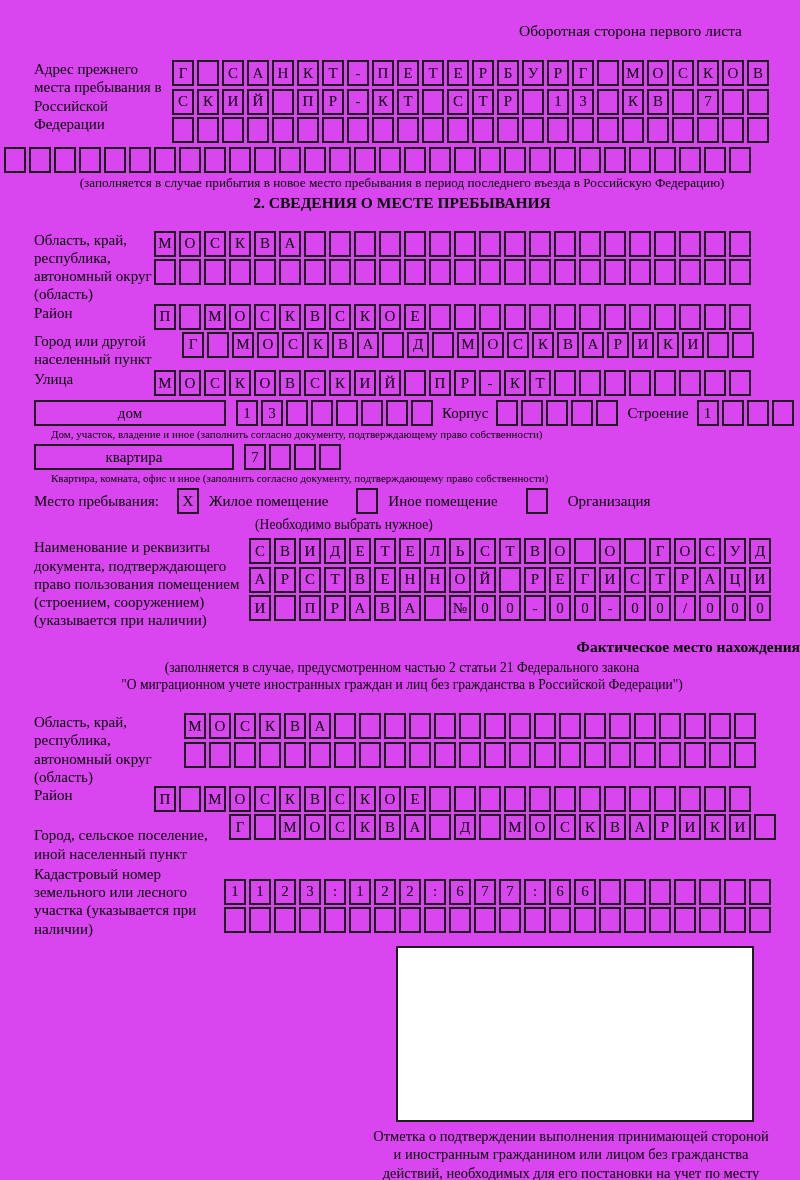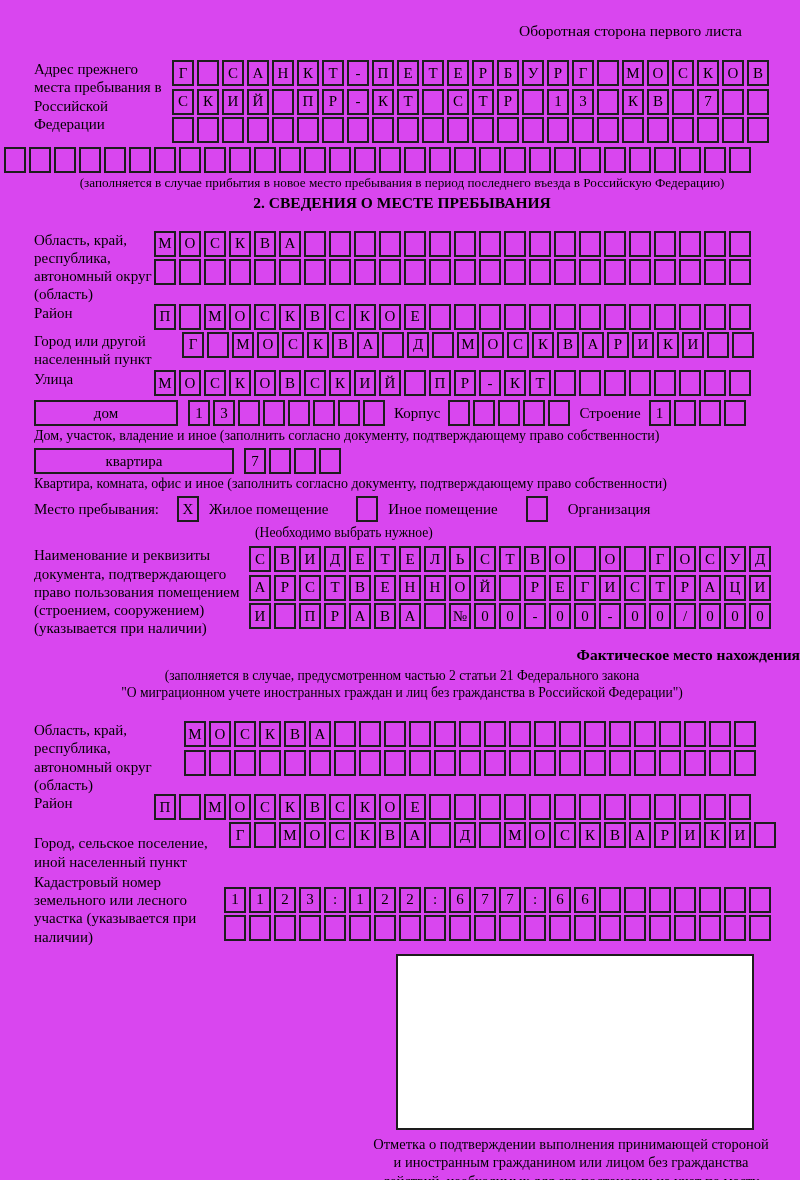--- a/index.html
+++ b/index.html
@@ -18,28 +18,28 @@
   .rows .cells{margin-bottom:2.5px;}
   .cells{display:flex;flex-wrap:nowrap;}
   .cell{
     flex:0 0 auto;width:22px;height:26px;box-sizing:border-box;
     border:2px solid #1d1d1d;margin-right:3px;
     display:flex;align-items:center;justify-content:center;
     font-size:15px;
   }
   .fullrow{margin-left:0;margin-top:1px;}
   .note{font-size:13.2px;text-align:center;margin-top:2px;}
-  .note-left{font-size:14px;margin-left:30px;margin-top:2px;}
+  .note-left{font-size:11px;margin-left:47px;margin-top:2px;}
   .sec-title{font-weight:bold;font-size:15.5px;text-align:center;margin-top:3px;}
   .houserow{display:flex;align-items:flex-start;margin-left:30px;margin-top:4px;}
   .bigbox{
     box-sizing:border-box;border:2px solid #1d1d1d;height:26px;
     display:flex;align-items:center;justify-content:center;font-size:15px;
   }
-  .dombox{width:144px;margin-right:10px;text-align:right;}
+  .dombox{width:192px;margin-right:10px;text-align:right;}
   .kvbox{width:200px;margin-right:10px;}
   .inl-lbl{font-size:15px;line-height:26px;margin:0 8px 0 6px;}
   .stayrow{display:flex;align-items:center;margin-left:30px;margin-top:4px;font-size:15px;}
   .chkbox{
     flex:0 0 auto;width:22px;height:26px;box-sizing:border-box;border:2px solid #1d1d1d;
     display:flex;align-items:center;justify-content:center;font-size:15px;margin:0 10px;
   }
   .staylbl{margin-right:18px;}
   .choose-note{width:680px;text-align:center;font-size:13.6px;margin-top:3px;}
   .docblock{margin-top:5px;}

